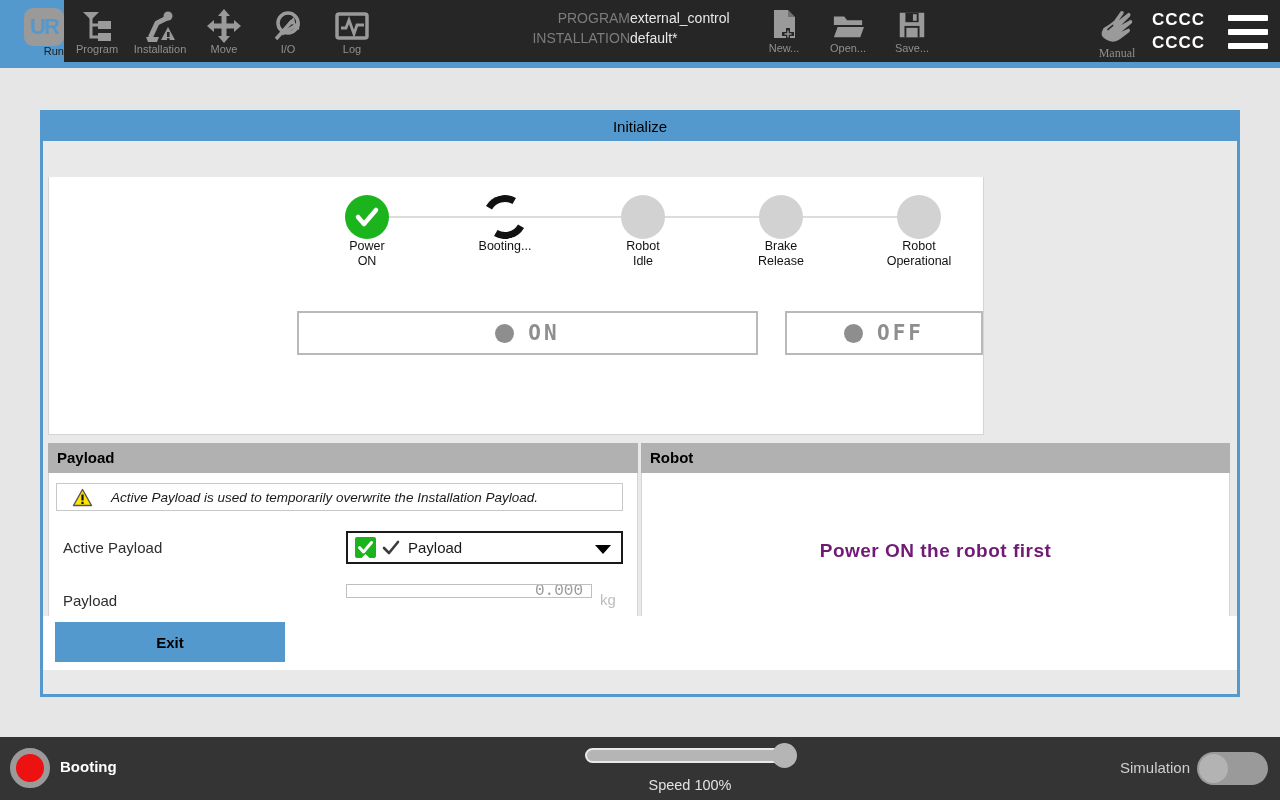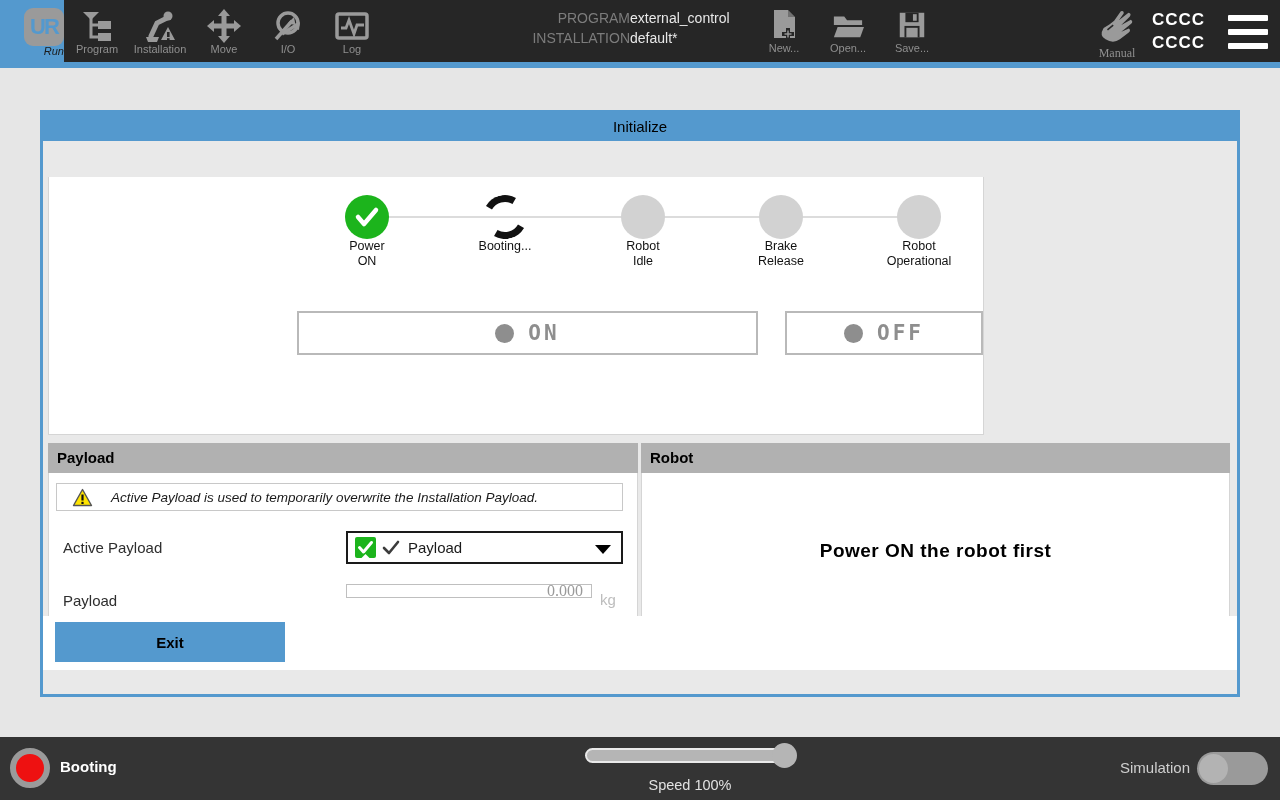--- a/index.html
+++ b/index.html
@@ -7,21 +7,21 @@
   body { font-family:"Liberation Sans", sans-serif; background:#e6e6e6; }
   .screen { position:relative; width:1280px; height:800px; background:#e6e6e6; }
 
   
   .topbar { position:absolute; left:0; top:0; width:1280px; height:62px; background:#262626; }
   .blue-strip { position:absolute; left:0; top:62px; width:1280px; height:6px; background:#5499ce; }
   .tab { position:absolute; top:0; height:62px; width:64px; display:flex; flex-direction:column; align-items:center; justify-content:flex-start; cursor:pointer; }
   .tab .tab-icon { margin-top:8px; width:36px; height:36px; }
   .tab .tab-label { font-size:11px; color:#8f8f8f; margin-top:-1px; }
   .tab.active { background:#5499ce;align-items:flex-end; }
-  .tab.active .tab-label { color:#1c1c1c;font-style:italic; }
+  .tab.active .tab-label { color:#1c1c1c; }
   .ur-logo { margin-top:8px; width:40px; height:38px; background:#9a9a9a; border-radius:9px; display:flex; align-items:center; justify-content:center; font-weight:bold; font-size:22px; color:#5499ce; letter-spacing:-2px; }
   .icon-fill { fill:#9a9a9a; }
   .icon-stroke { stroke:#9a9a9a; fill:none; }
 
   .file-info { position:absolute; top:10px; left:470px; width:330px; }
   .file-info .row { display:flex; margin-bottom:4px; }
   .file-info .key { width:160px; text-align:right; color:#7c7c7c; font-size:14px; }
   .file-info .val { color:#e8e8e8; font-size:14px; }
 
   .file-action { position:absolute; top:0; width:64px; height:62px; display:flex; flex-direction:column; align-items:center; cursor:pointer; }
@@ -54,34 +54,34 @@
   .step-label { position:absolute; top:62px; width:140px; text-align:center; font-size:12.5px; color:#111; line-height:15px; }
 
   .power-btn { position:absolute; top:134px; height:44px; background:#fff; border:2px solid #b9b9b9; display:flex; align-items:center; justify-content:center; gap:14px; cursor:pointer; }
   .power-dot { width:19px; height:19px; border-radius:50%; background:#8e8e8e; }
   .power-txt { font-weight:bold; font-size:21px; color:#8e8e8e; letter-spacing:3px; font-family:"DejaVu Sans Mono","Liberation Mono",monospace; }
 
   .pl-header { left:5px; top:330px; width:590px; }
   .pl-body { left:5px; top:360px; width:590px; height:157px;padding-left:12px; }
   .rob-header { left:598px; top:330px; width:589px; }
   .rob-body { left:598px; top:360px; width:589px; height:157px; display:flex; align-items:center; justify-content:center; }
-  .rob-msg { color:#000000; font-weight:bold; font-size:19px; letter-spacing:0.5px; }
+  .rob-msg { color:#701a75; font-weight:bold; font-size:19px; letter-spacing:0.5px; }
 
   .warn-box { position:absolute; left:7px; top:10px; width:567px; height:28px; border:1px solid #c8c8c8; background:#fff; display:flex; align-items:center; }
   .warn-box svg { margin-left:15px; }
   .warn-text { font-style:italic; font-size:13.5px; color:#1a1a1a; margin-left:18px; }
 
   .field-label { position:absolute; left:14px; font-size:15px; color:#2e2e2e; }
   .dropdown { position:absolute; left:297px; top:58px; width:277px; height:33px; border:2px solid #1a1a1a; background:#fff; display:flex; align-items:center; cursor:pointer; }
   .dd-green { margin-left:7px; width:21px; height:21px; position:relative; }
   .dd-check { margin-left:6px; }
   .dd-text { margin-left:8px; font-size:15px; color:#1a1a1a; }
   .dd-caret { position:absolute; right:10px; top:12px; width:0; height:0; border-left:8px solid transparent; border-right:8px solid transparent; border-top:9px solid #000; }
 
-  .num-input { position:absolute; left:297px; top:111px; width:246px; height:14px; border:1px solid #bfbfbf; background:#fff; text-align:right; padding-right:8px; font-size:16px; color:#9a9a9a; font-family:Liberation Serif, serif; }
+  .num-input { position:absolute; left:297px; top:111px; width:246px; height:14px; border:1px solid #bfbfbf; background:#fff; text-align:right; padding-right:8px; font-size:16px; color:#9a9a9a; font-family:Liberation Mono, monospace; }
   .unit { position:absolute; left:551px; top:118px; font-size:15px; color:#bdbdbd; }
 
   .dlg-footer { position:absolute; left:0px; top:503px; width:1194px; height:54px; background:#ffffff; }
   .exit-btn { position:absolute; left:12px; top:6px; width:230px; height:40px; background:#5499ce; border:none; color:#000; font-weight:bold; font-size:15px; cursor:pointer; font-family:"Liberation Sans",sans-serif; }
 
   
   .bottombar { position:absolute; left:0; top:737px; width:1280px; height:63px; background:#343434; }
   .led { position:absolute; left:10px; top:11px; width:40px; height:40px; border-radius:50%; background:#ee1111; border:6px solid #9a9a9a; }
   .status-text { position:absolute; left:60px; top:21px; color:#fff; font-weight:bold; font-size:15px; }
   .slider { position:absolute; left:585px; top:11px; width:210px; height:15px; border:2px solid #e9e9e9; border-radius:8px; background:#b5b5b5; cursor:pointer; }

